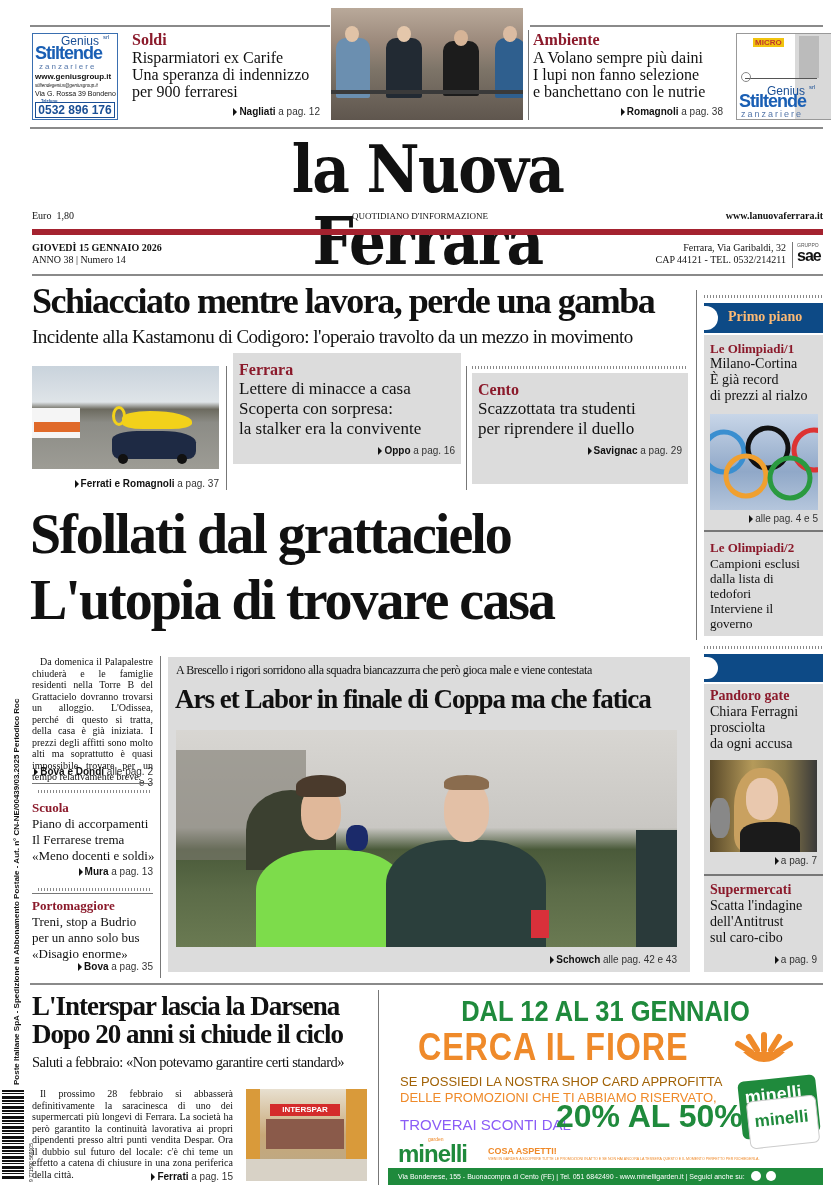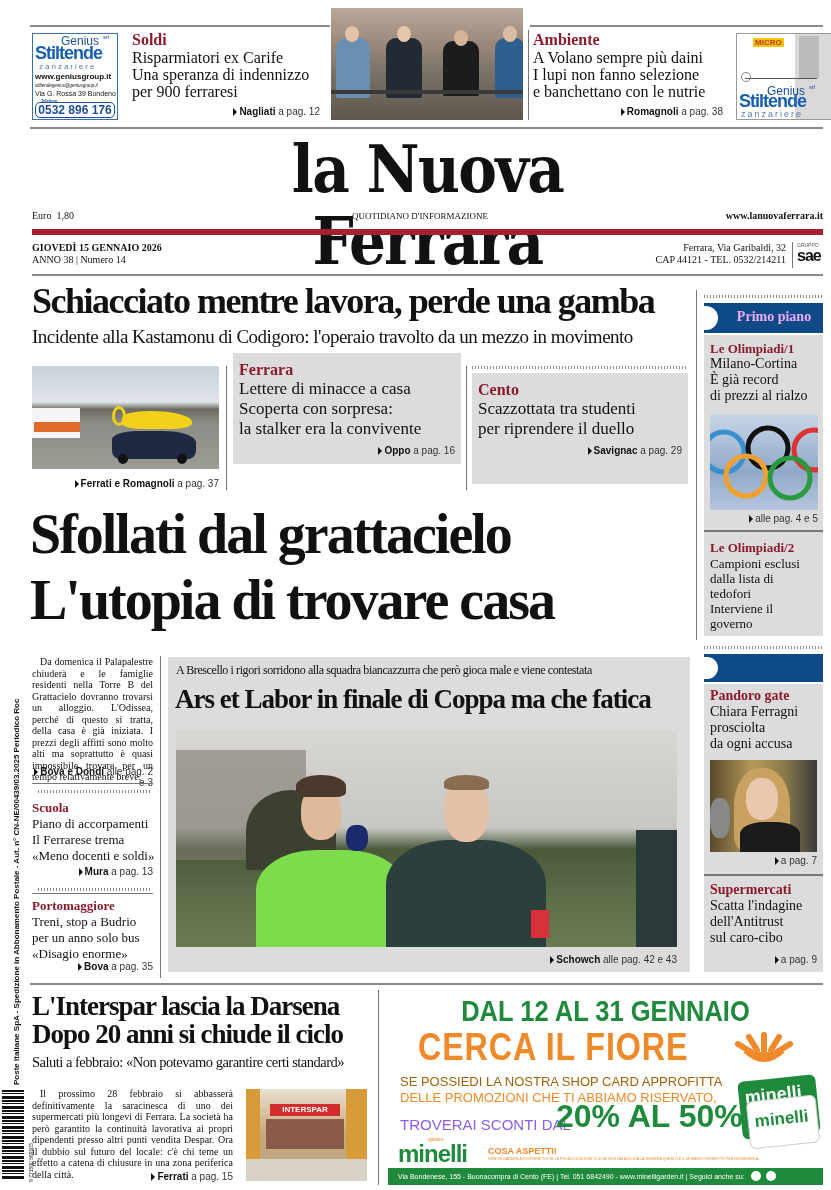--- a/index.html
+++ b/index.html
@@ -27,21 +27,21 @@
 
 <div class="abs" style="left:32px;top:33px;width:86px;height:87px;border:1px solid #3a6fb0;background:#fff">
   <div class="abs sans" style="left:28px;top:0;font-size:12px;color:#1a4f95">Genius</div>
   <div class="abs sans" style="left:70px;top:0;font-size:6px;color:#1a4f95">srl</div>
   <div class="abs sans" style="left:2px;top:9px;font-size:18px;font-weight:bold;color:#1a5fb4;letter-spacing:-1px">Stiltende</div>
   <div class="abs sans" style="left:6px;top:28px;font-size:8px;letter-spacing:2px;color:#5577aa">zanzariere</div>
   <div class="abs sans" style="left:2px;top:38px;font-size:8px;font-weight:bold">www.geniusgroup.it</div>
   <div class="abs sans" style="left:2px;top:49px;font-size:4.5px;font-style:italic">stiltendegenius@geniusgroup.it</div>
   <div class="abs sans" style="left:2px;top:56px;font-size:7px">Via G. Rossa 39 Bondeno</div>
   <div class="abs sans" style="left:8px;top:64px;font-size:4px;color:#1a4f95;font-weight:bold">Telefono</div>
-  <div class="abs sans" style="left:2px;top:68px;width:80px;height:16px;border:1px solid #1a4f95;border-radius:5px;font-size:12px;font-weight:bold;color:#1a4f95;text-align:center;line-height:14px">0532 896 176</div>
+  <div class="abs sans" style="left:2px;top:68px;width:80px;height:16px;border:1px solid #1a4f95;border-radius:0;font-size:12px;font-weight:bold;color:#1a4f95;text-align:center;line-height:14px">0532 896 176</div>
 </div>
 
 <div class="abs" style="left:132px;top:31px;width:195px">
   <div class="kicker" style="font-size:16px;line-height:18px">Soldi</div>
   <div style="font-size:16px;line-height:17px">Risparmiatori ex Carife</div>
   <div style="font-size:16px;line-height:17px">Una speranza di indennizzo</div>
   <div style="font-size:16px;line-height:17px">per 900 ferraresi</div>
 </div>
 <div class="abs ref" style="left:200px;top:106px;width:120px"><span class="tri"></span><b>Nagliati</b> <span>a pag. 12</span></div>
 
@@ -122,21 +122,21 @@
   <div class="kicker" style="font-size:16px;line-height:18px">Cento</div>
   <div style="font-size:17px;line-height:20px">Scazzottata tra studenti</div>
   <div style="font-size:17px;line-height:20px">per riprendere il duello</div>
   <div class="ref" style="margin-top:6px"><span class="tri"></span><b>Savignac</b> <span>a pag. 29</span></div>
 </div>
 
 <div class="dots" style="left:704px;top:295px;width:119px"></div>
 <div class="abs" style="left:704px;top:303px;width:119px;height:30px;background:#0d4a86">
   <div class="abs" style="left:0;top:3px;width:14px;height:24px;background:#fff;border-radius:0 12px 12px 0"></div>
   <div class="abs" style="left:10px;top:3px;width:14px;height:24px;background:#fff;border-radius:0 12px 12px 0;opacity:.0"></div>
-  <div class="abs" style="left:24px;top:6px;width:92px;text-align:center;color:#f0abfc;font-weight:bold;font-size:14px">Primo piano</div>
+  <div class="abs" style="left:24px;top:6px;width:92px;text-align:left;color:#fdba74;font-weight:bold;font-size:14px">Primo piano</div>
 </div>
 <div class="abs gray" style="left:704px;top:335px;width:119px;height:195px;padding:6px 6px">
   <div class="kicker" style="font-size:13px;line-height:15px">Le Olimpiadi/1</div>
   <div style="font-size:14px;line-height:16px">Milano-Cortina</div>
   <div style="font-size:14px;line-height:16px">È già record</div>
   <div style="font-size:14px;line-height:16px">di prezzi al rialzo</div>
 </div>
 <div class="photo" style="left:710px;top:414px;width:108px;height:96px;background:linear-gradient(180deg,#c8d6e8,#90a8c8 60%,#b5c6dc)">
   <svg width="108" height="96" viewBox="0 0 108 96">
     <circle cx="14" cy="38" r="20" fill="none" stroke="#3a8fd0" stroke-width="5"></circle>

